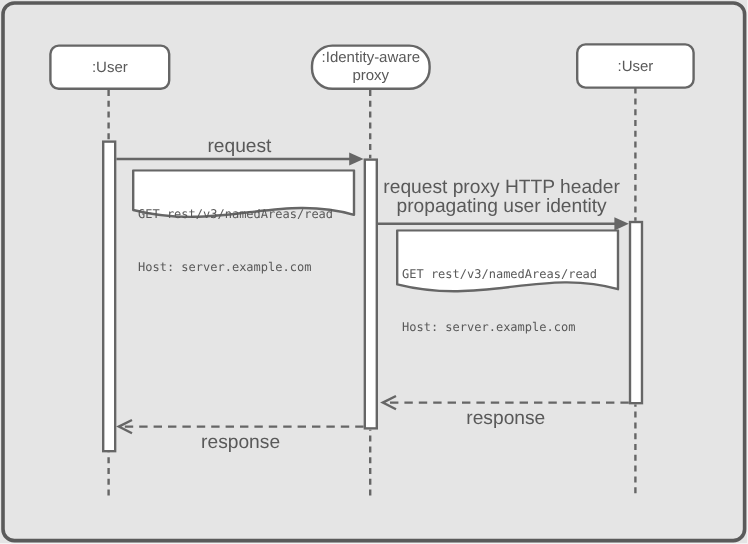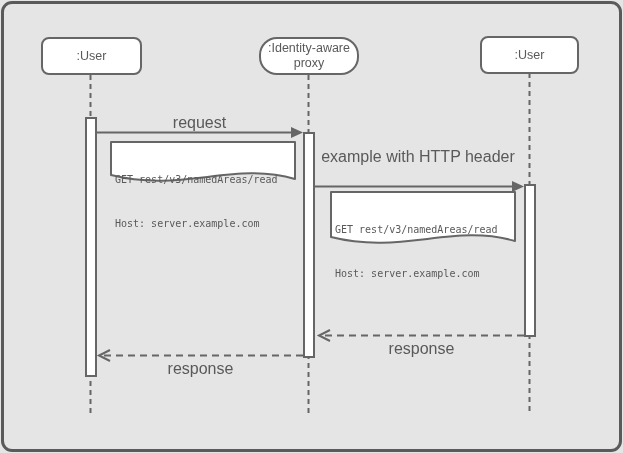--- a/index.html
+++ b/index.html
@@ -100,20 +100,21 @@
 
     <g>
       <line x1="303" y1="355.5" x2="102" y2="355.5" stroke="#666666" stroke-width="2" stroke-dasharray="7,5"></line>
       <polyline points="110,350 99,355.5 110,361" fill="none" stroke="#666666" stroke-width="2"></polyline>
     </g>
   </svg>
 
   <div class="msg-label" style="left:96px; top:115px; width:207px;">request</div>
 
   <div class="msg-label" style="left:312px; top:149px; width:212px;">
-    <div>example with HTTP header</div>
+    <div>request proxy HTTP header</div>
+    <div>propagating user identity</div>
   </div>
 
   <div class="msg-label" style="left:319px; top:341px; width:205px;">response</div>
 
   <div class="msg-label" style="left:98px; top:361px; width:205px;">response</div>
 
 </div>
 
 </body></html>

